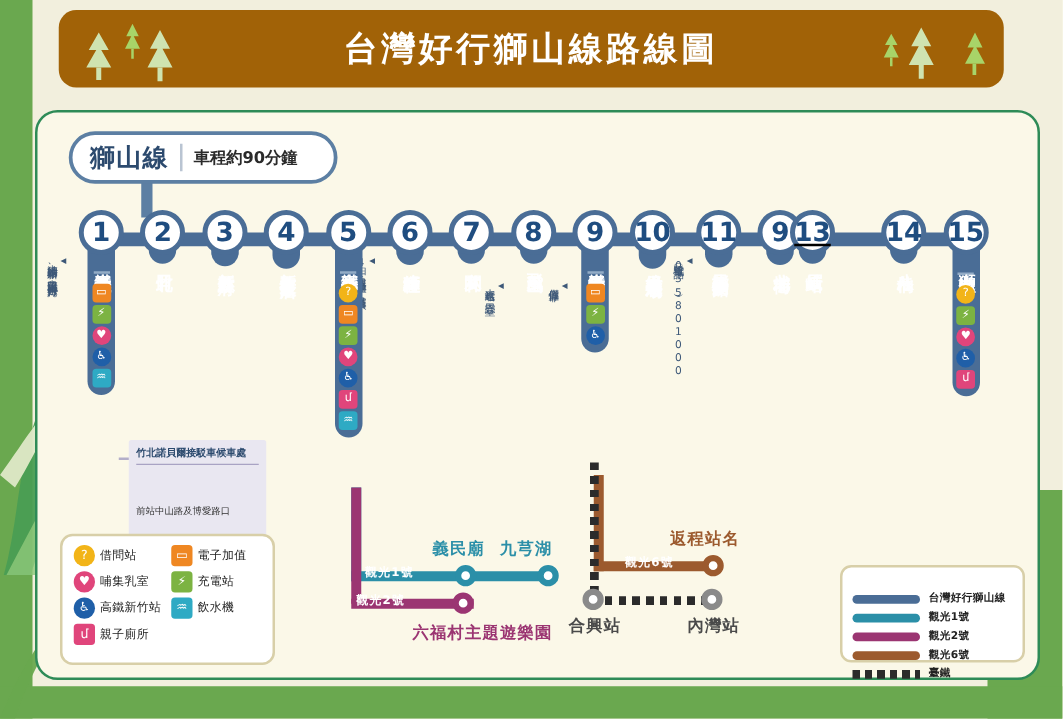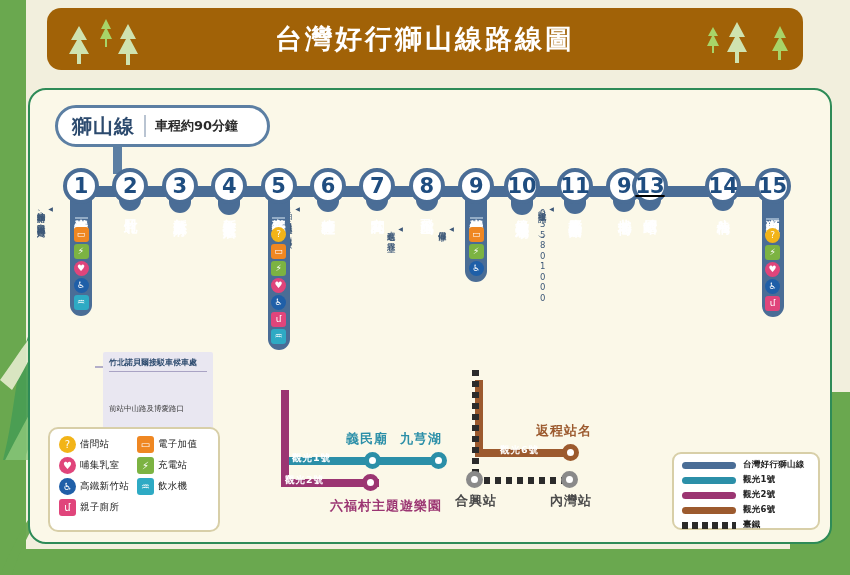--- a/index.html
+++ b/index.html
@@ -115,21 +115,21 @@
   }
   .fac-grid{display:grid;grid-template-columns:1fr 1fr;gap:4px 6px;}
   .fac-item{display:flex;align-items:center;gap:4px;}
   .fac-item .ic{width:17px;height:17px;font-size:10px;}
   .fac-label{font-size:9.5px;color:#222;font-weight:normal;letter-spacing:.3px;}
 
   
   #route-legend{
     position:absolute;left:672px;top:452px;width:148px;height:78px;
     background:#fff;border:2px solid #d8cfa8;border-radius:9px;
-    padding:5px 8px;box-sizing:border-box;
+    padding:19px 8px;box-sizing:border-box;
   }
   .rt-item{display:flex;align-items:center;gap:7px;margin-bottom:3px;}
   .rt-swatch{width:54px;height:7px;border-radius:4px;flex:none;}
   .rt-dashed{width:54px;height:7px;flex:none;
     background:repeating-linear-gradient(to right,#2b2b2b 0 6px,transparent 6px 10px);}
   .rt-label{font-size:8.5px;color:#222;font-weight:bold;letter-spacing:.3px;}
 </style>
 </head>
 <body>
 

